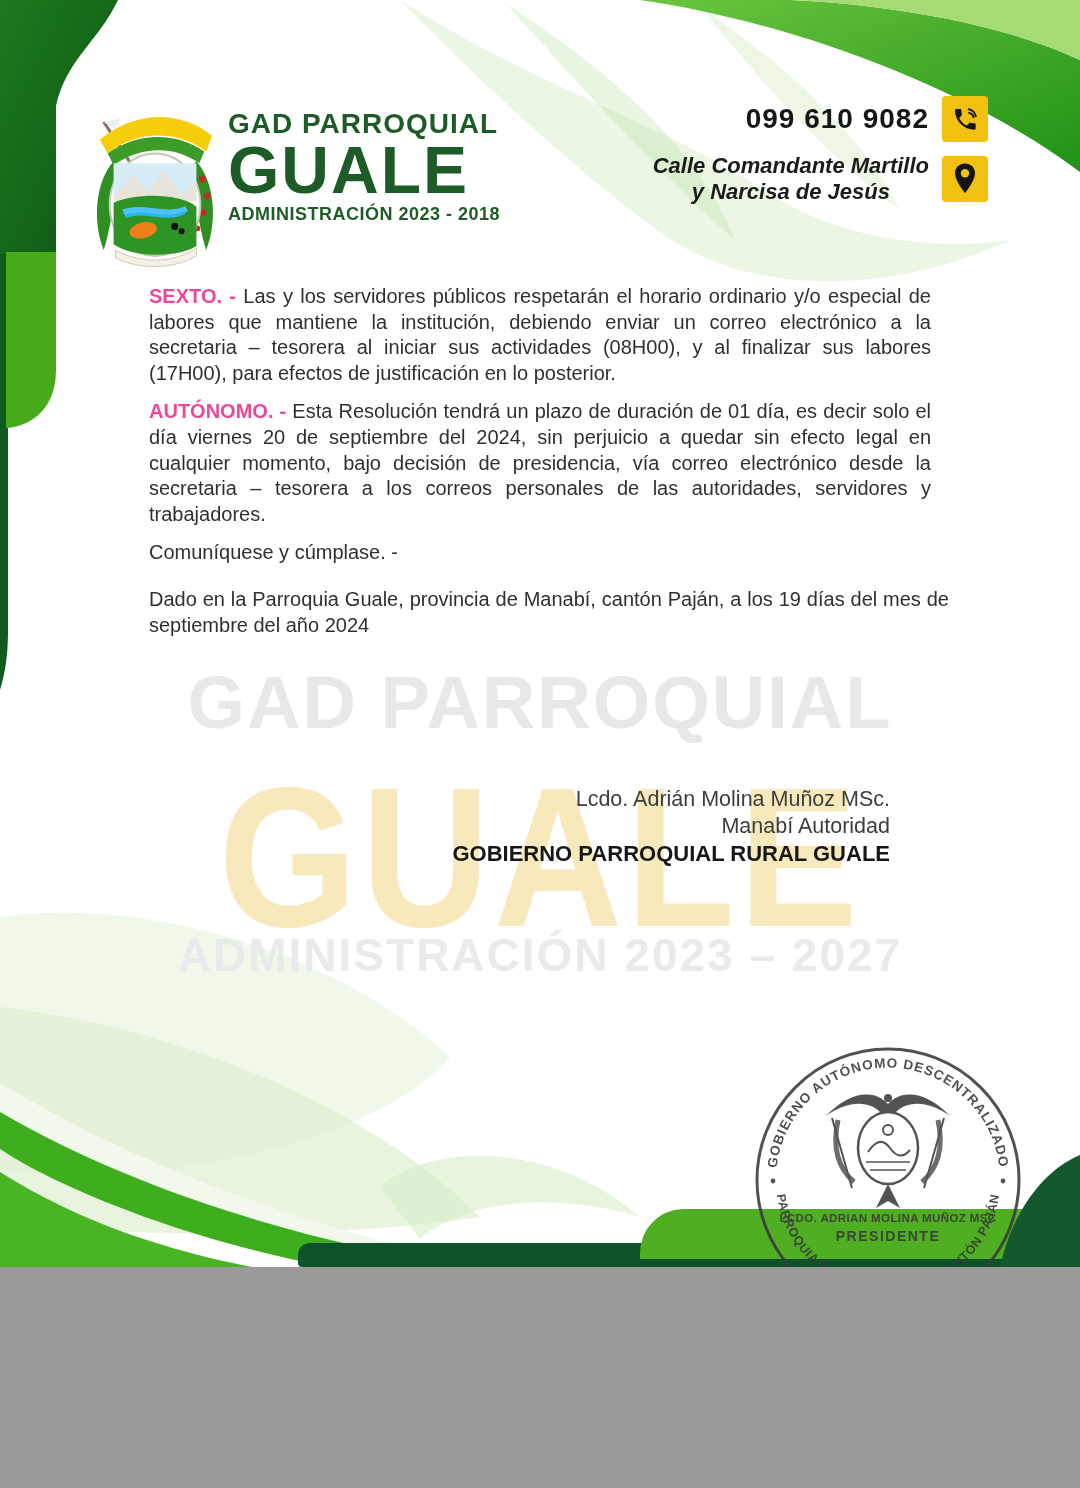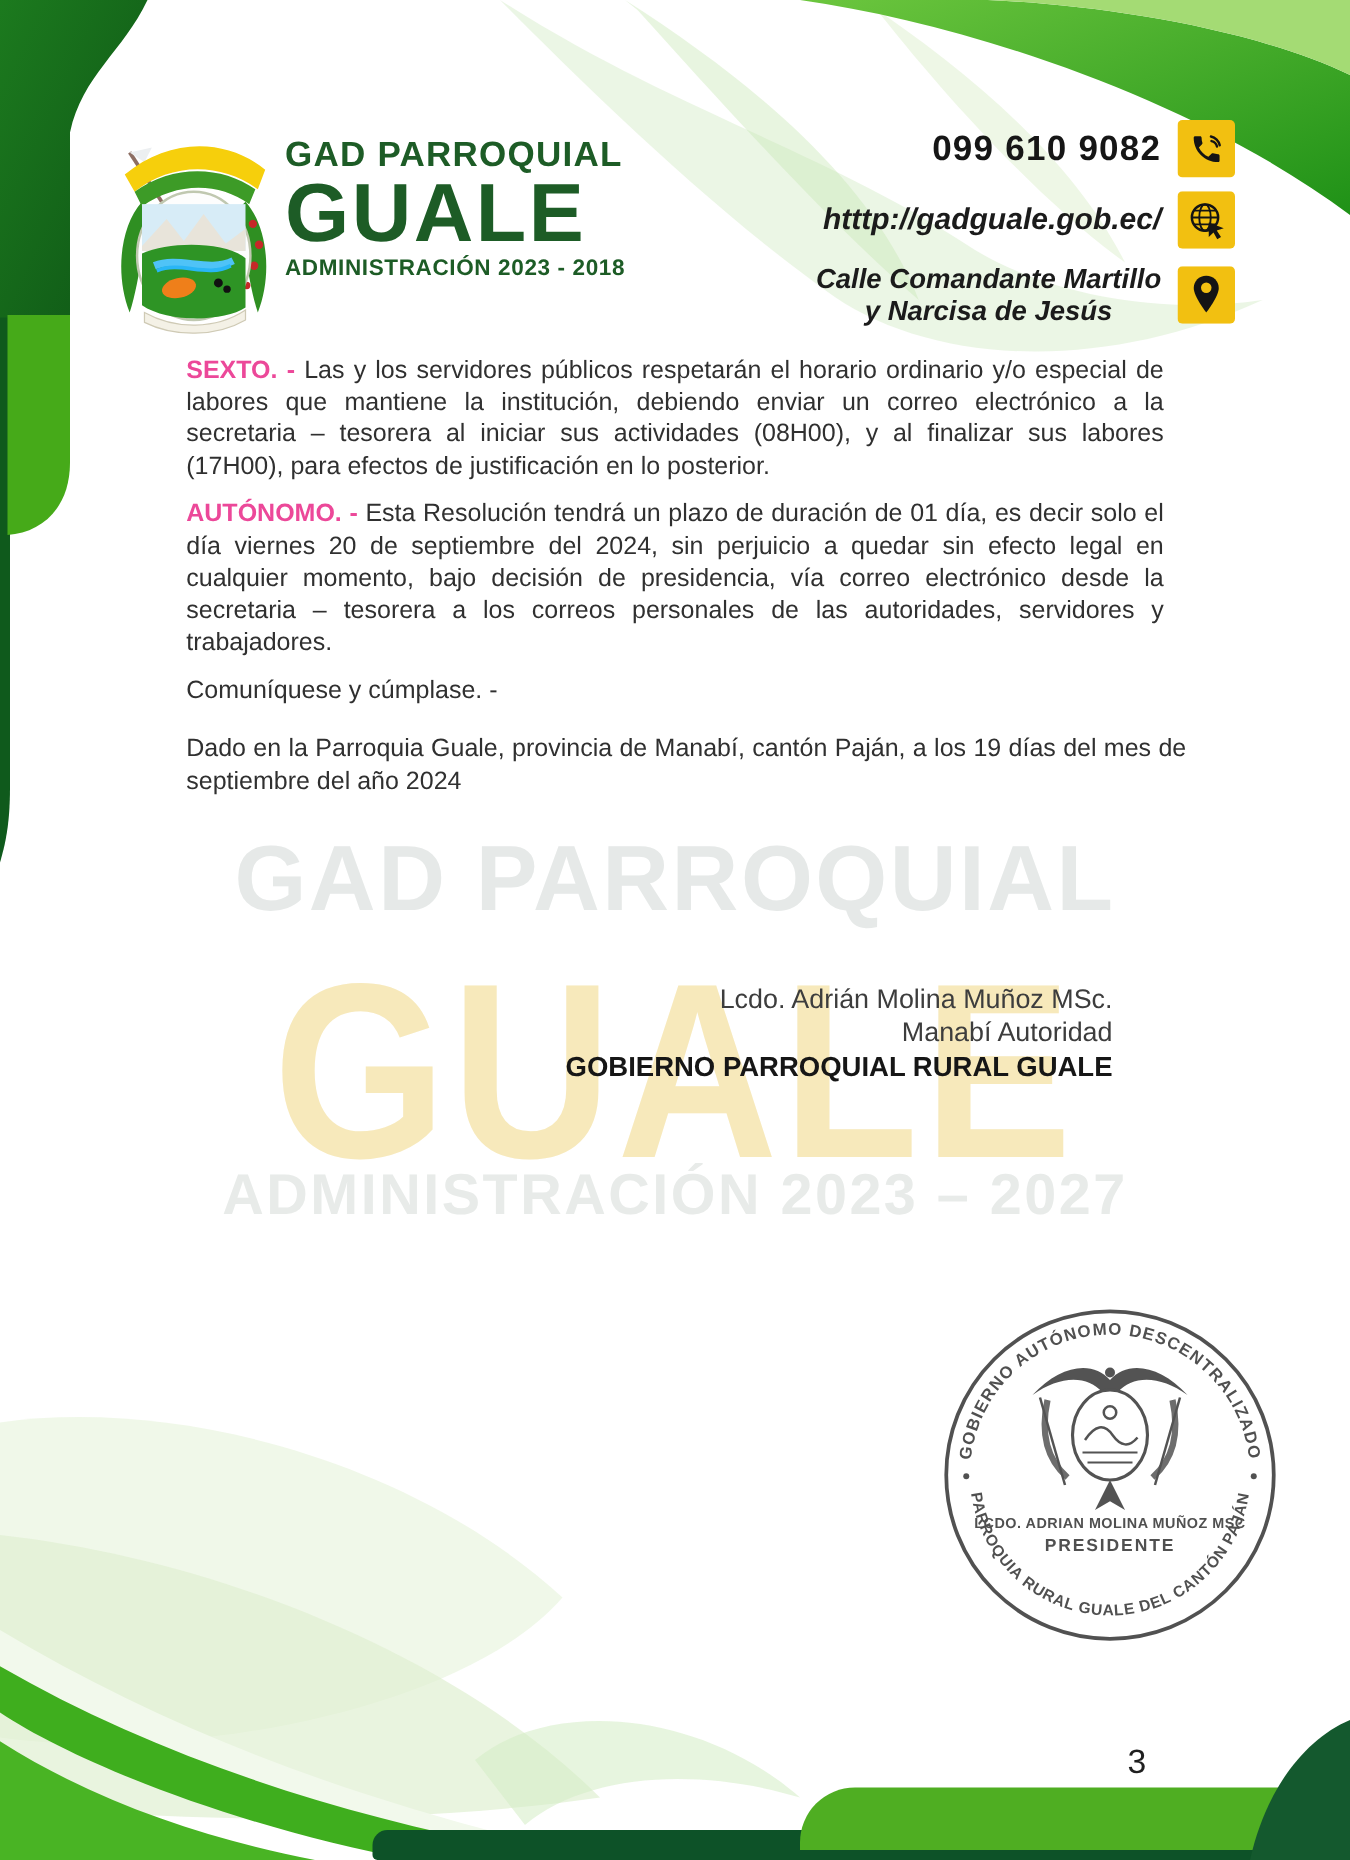--- a/index.html
+++ b/index.html
@@ -1,17 +1,17 @@
 <!DOCTYPE html>
 <html><head>
 <meta charset="utf-8">
 <style>
   html,body{margin:0;padding:0;background:#9a9a9a;}
   .page{
-    position:relative;width:1080px;height:1488px;background:#ffffff;
+    position:relative;width:1080px;height:1267px;background:#ffffff;
     overflow:hidden;font-family:"Liberation Sans",sans-serif;margin:0 auto;
   }
   .deco{position:absolute;pointer-events:none;}
   
   .emblem{position:absolute;left:86px;top:98px;width:138px;height:172px;z-index:2;}
   .logo-text{position:absolute;left:228px;top:110px;z-index:2;color:#1d5c26;}
   .logo-title{font-size:28px;font-weight:700;letter-spacing:1px;line-height:1;}
   .logo-name{font-size:66px;font-weight:700;letter-spacing:2px;line-height:.92;margin-top:2px;}
   .logo-sub{font-size:18px;font-weight:700;letter-spacing:.5px;margin-top:3px;}
   .contact{position:absolute;top:96px;right:92px;display:flex;flex-direction:column;align-items:flex-end;gap:11px;z-index:2;}
@@ -124,32 +124,20 @@
   <div class="contact">
     <div class="c-row">
       <span class="c-phone">099 610 9082</span>
       <svg class="icon-box" viewBox="0 0 46 46">
         <rect width="46" height="46" rx="4" fill="#f2c011"></rect>
         <g transform="translate(9.5,9.5) scale(1.15)" fill="#141414">
           <path d="M6.62 10.79c1.44 2.83 3.76 5.14 6.59 6.59l2.2-2.2c.27-.27.67-.36 1.02-.24 1.12.37 2.33.57 3.57.57.55 0 1 .45 1 1V20c0 .55-.45 1-1 1-9.39 0-17-7.61-17-17 0-.55.45-1 1-1h3.5c.55 0 1 .45 1 1 0 1.25.2 2.45.57 3.57.11.35.03.74-.25 1.02l-2.2 2.2z"></path>
           <path d="M15 3.2 C18 3.7 20.6 6.3 21.1 9.3" stroke="#141414" stroke-width="1.7" fill="none" stroke-linecap="round"></path>
           <path d="M15.4 6.4 C17.3 6.8 18.8 8.3 19.2 10.2" stroke="#141414" stroke-width="1.7" fill="none" stroke-linecap="round"></path>
         </g>
-      </svg>
-    </div>
-    <div class="c-row">
-      <span class="c-web">htttp://gadguale.gob.ec/</span>
-      <svg class="icon-box" viewBox="0 0 46 46">
-        <rect width="46" height="46" rx="4" fill="#f2c011"></rect>
-        <circle cx="22" cy="21" r="10.5" stroke="#141414" stroke-width="2" fill="none"></circle>
-        <ellipse cx="22" cy="21" rx="4.6" ry="10.5" stroke="#141414" stroke-width="1.5" fill="none"></ellipse>
-        <line x1="11.5" y1="21" x2="32.5" y2="21" stroke="#141414" stroke-width="1.5"></line>
-        <line x1="13.4" y1="15.5" x2="30.6" y2="15.5" stroke="#141414" stroke-width="1.3"></line>
-        <line x1="13.4" y1="26.5" x2="30.6" y2="26.5" stroke="#141414" stroke-width="1.3"></line>
-        <path d="M25 25 L37 29.6 L31.4 31.4 L34.8 36.6 L31.8 38.4 L28.8 33 L25 36.6 Z" fill="#141414"></path>
       </svg>
     </div>
     <div class="c-row">
       <span class="c-addr">
         <span>Calle Comandante Martillo</span><br>
         <span>y Narcisa de Jesús</span>
       </span>
       <svg class="icon-box" viewBox="0 0 46 46">
         <rect width="46" height="46" rx="4" fill="#f2c011"></rect>
         <path d="M23 7.5 C17.2 7.5 13 11.8 13 17.4 C13 24.4 23 37 23 37 C23 37 33 24.4 33 17.4 C33 11.8 28.8 7.5 23 7.5 Z" fill="#141414"></path>

